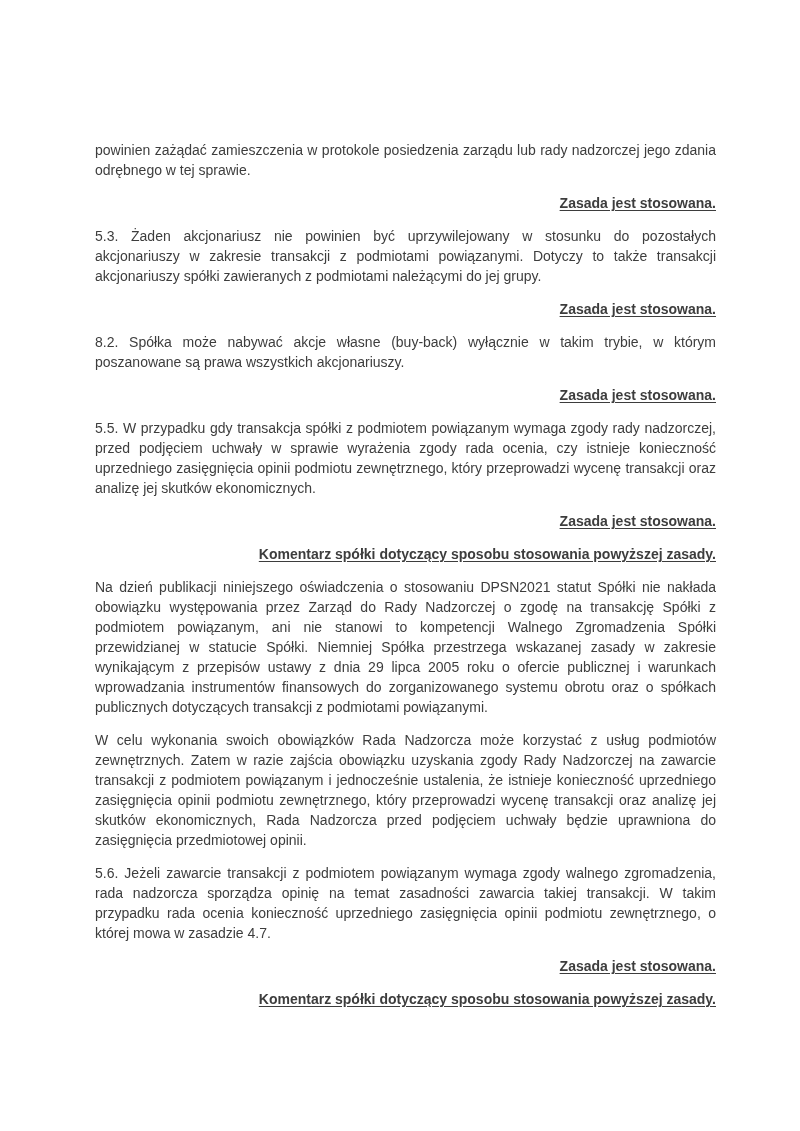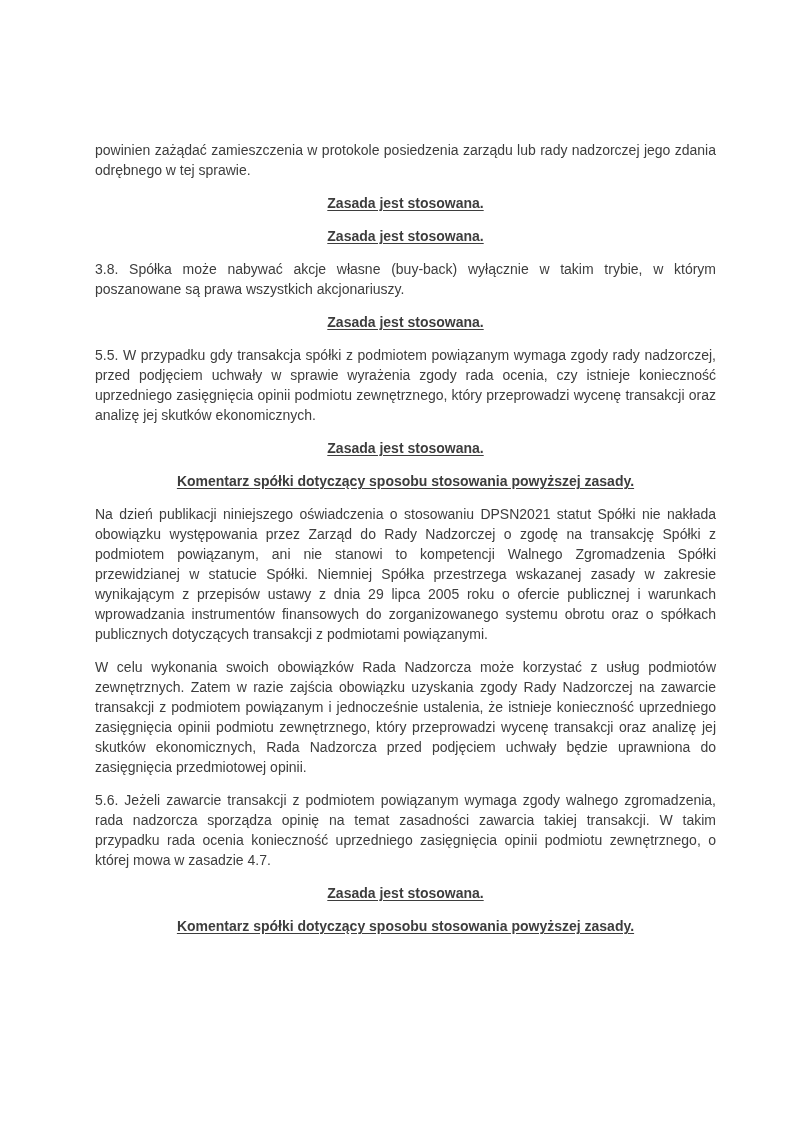--- a/index.html
+++ b/index.html
@@ -31,31 +31,32 @@
   .b-paragraph {
     text-align: justify;
   }
   .b-italic {
     text-align: justify;
   }
   .b-heading {
     font-weight: 600;
     text-decoration: underline;
     text-underline-offset: 2px;
-    text-align: center;
+    text-align: right;
   }
 </style>
 </head>
 <body>
 
 <div class="page">
   <p class="block b-paragraph">powinien zażądać zamieszczenia w protokole posiedzenia zarządu lub rady nadzorczej jego zdania odrębnego w tej sprawie.</p>
   <p class="block b-heading">Zasada jest stosowana.</p>
+  <p class="block b-paragraph">5.3. Żaden akcjonariusz nie powinien być uprzywilejowany w stosunku do pozostałych akcjonariuszy w zakresie transakcji z podmiotami powiązanymi. Dotyczy to także transakcji akcjonariuszy spółki zawieranych z podmiotami należącymi do jej grupy.</p>
   <p class="block b-heading">Zasada jest stosowana.</p>
-  <p class="block b-paragraph">3.8. Spółka może nabywać akcje własne (buy-back) wyłącznie w takim trybie, w którym poszanowane są prawa wszystkich akcjonariuszy.</p>
+  <p class="block b-paragraph">8.2. Spółka może nabywać akcje własne (buy-back) wyłącznie w takim trybie, w którym poszanowane są prawa wszystkich akcjonariuszy.</p>
   <p class="block b-heading">Zasada jest stosowana.</p>
   <p class="block b-paragraph">5.5. W przypadku gdy transakcja spółki z podmiotem powiązanym wymaga zgody rady nadzorczej, przed podjęciem uchwały w sprawie wyrażenia zgody rada ocenia, czy istnieje konieczność uprzedniego zasięgnięcia opinii podmiotu zewnętrznego, który przeprowadzi wycenę transakcji oraz analizę jej skutków ekonomicznych.</p>
   <p class="block b-heading">Zasada jest stosowana.</p>
   <p class="block b-heading">Komentarz spółki dotyczący sposobu stosowania powyższej zasady.</p>
   <p class="block b-italic">Na dzień publikacji niniejszego oświadczenia o stosowaniu DPSN2021 statut Spółki nie nakłada obowiązku występowania przez Zarząd do Rady Nadzorczej o zgodę na transakcję Spółki z podmiotem powiązanym, ani nie stanowi to kompetencji Walnego Zgromadzenia Spółki przewidzianej w statucie Spółki. Niemniej Spółka przestrzega wskazanej zasady w zakresie wynikającym z przepisów ustawy z dnia 29 lipca 2005 roku o ofercie publicznej i warunkach wprowadzania instrumentów finansowych do zorganizowanego systemu obrotu oraz o spółkach publicznych dotyczących transakcji z podmiotami powiązanymi.</p>
   <p class="block b-italic">W celu wykonania swoich obowiązków Rada Nadzorcza może korzystać z usług podmiotów zewnętrznych. Zatem w razie zajścia obowiązku uzyskania zgody Rady Nadzorczej na zawarcie transakcji z podmiotem powiązanym i jednocześnie ustalenia, że istnieje konieczność uprzedniego zasięgnięcia opinii podmiotu zewnętrznego, który przeprowadzi wycenę transakcji oraz analizę jej skutków ekonomicznych, Rada Nadzorcza przed podjęciem uchwały będzie uprawniona do zasięgnięcia przedmiotowej opinii.</p>
   <p class="block b-paragraph">5.6. Jeżeli zawarcie transakcji z podmiotem powiązanym wymaga zgody walnego zgromadzenia, rada nadzorcza sporządza opinię na temat zasadności zawarcia takiej transakcji. W takim przypadku rada ocenia konieczność uprzedniego zasięgnięcia opinii podmiotu zewnętrznego, o której mowa w zasadzie 4.7.</p>
   <p class="block b-heading">Zasada jest stosowana.</p>
   <p class="block b-heading">Komentarz spółki dotyczący sposobu stosowania powyższej zasady.</p>
 </div>

